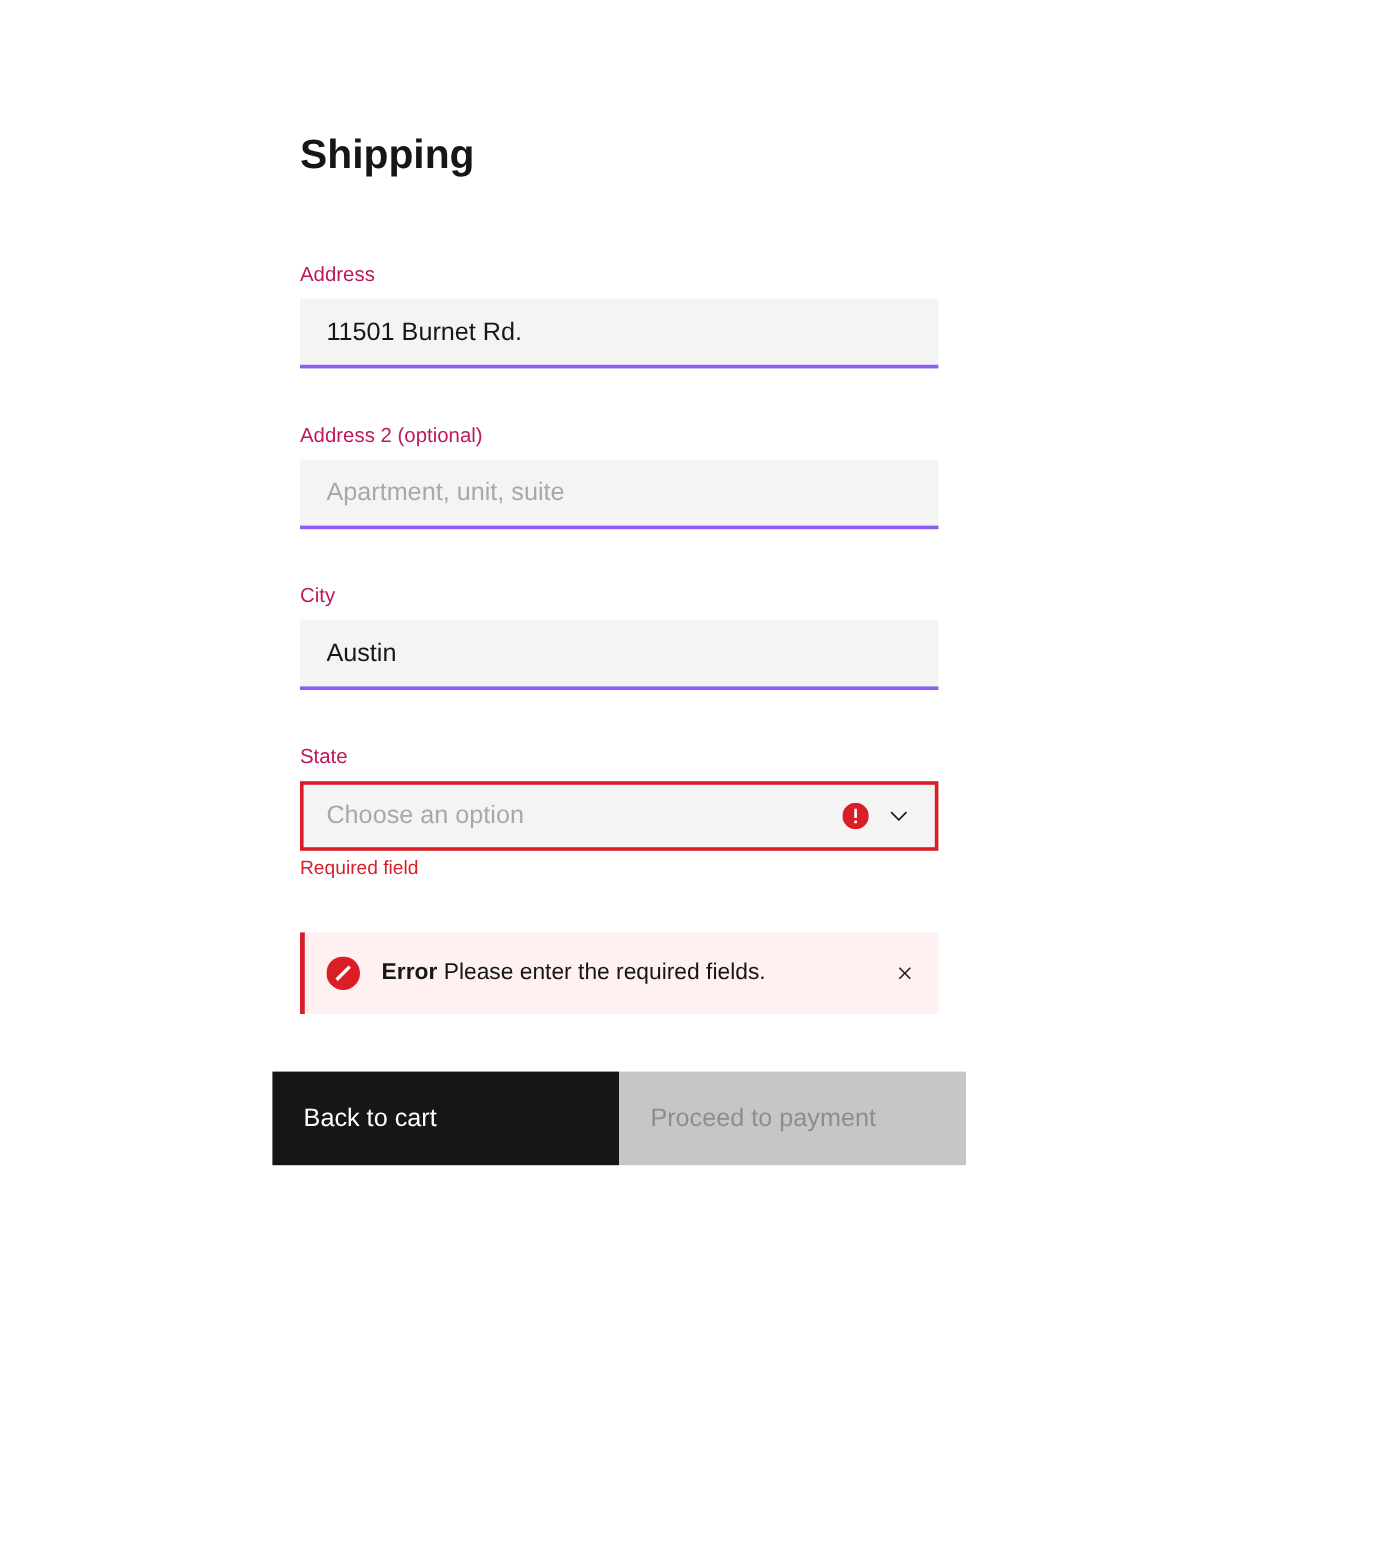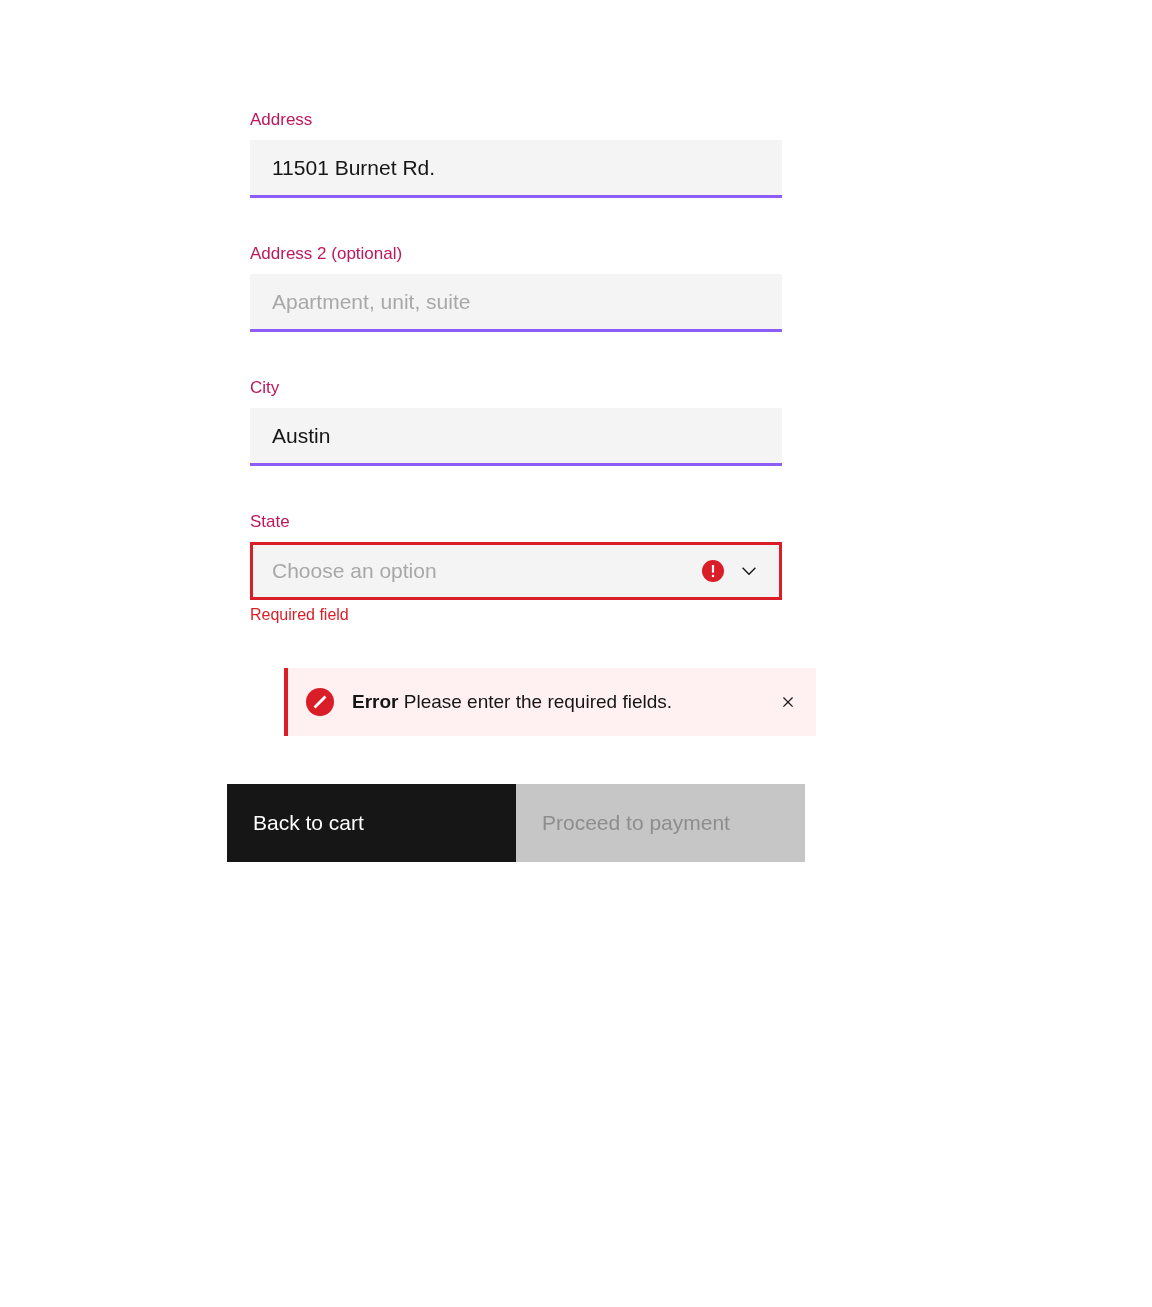--- a/index.html
+++ b/index.html
@@ -92,21 +92,20 @@
       margin-bottom: 24px;
     }
     .notification {
       width: 532px;
       background: #fff1f1;
       border-left: 4px solid #da1e28;
       display: flex;
       align-items: center;
       padding: 20px 18px;
       margin-top: 44px;
-      margin-left: 34px;
     }
     .notif-icon {
       width: 28px;
       height: 28px;
       fill: #da1e28;
       flex-shrink: 0;
       margin-right: 18px;
     }
     .notif-text {
       font-size: 19px;
@@ -146,20 +145,21 @@
     .btn-disabled {
       background: #c6c6c6;
       color: #8d8d8d;
       cursor: not-allowed;
     }
   </style>
 </head>
 <body>
 
 <div class="container">
+  <h1 class="page-title">Shipping</h1>
 
   <div class="field-group">
     <label class="field-label">Address</label>
     <input type="text" class="text-input" value="11501 Burnet Rd." style="">
   </div>
 
   <div class="field-group">
     <label class="field-label">Address 2 (optional)</label>
     <input type="text" class="text-input" placeholder="Apartment, unit, suite" style="">
   </div>

